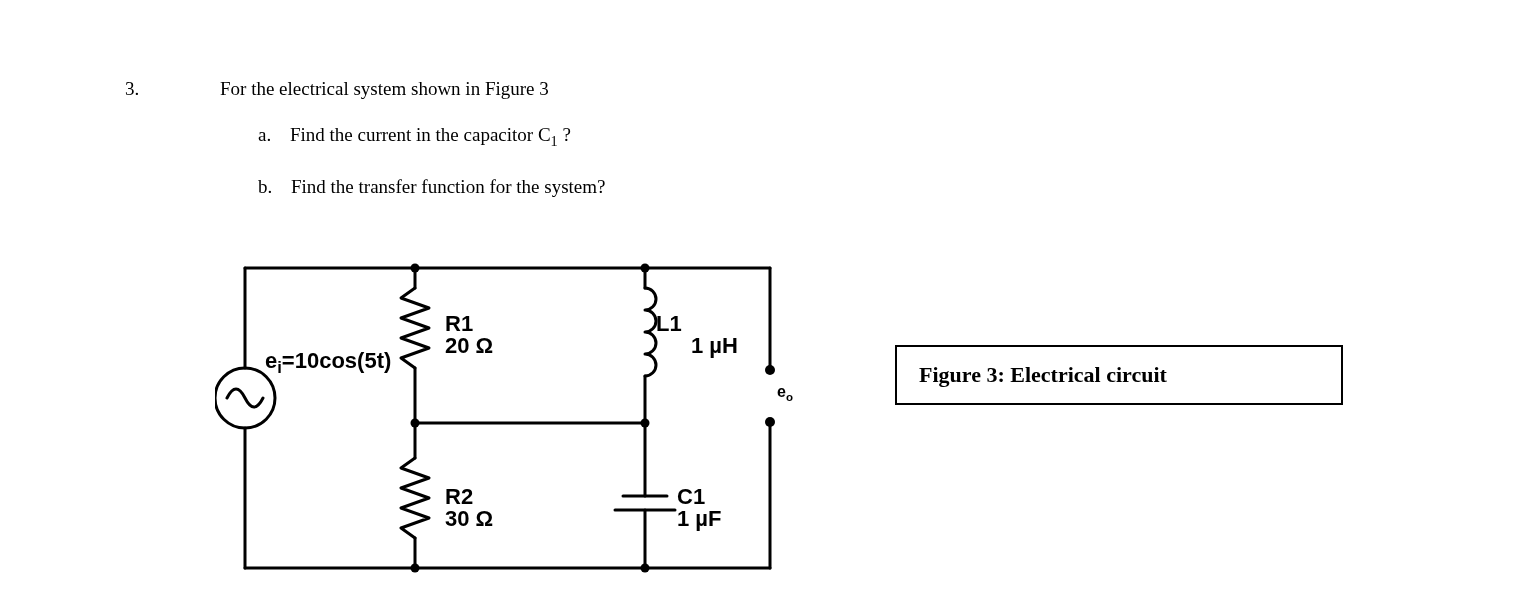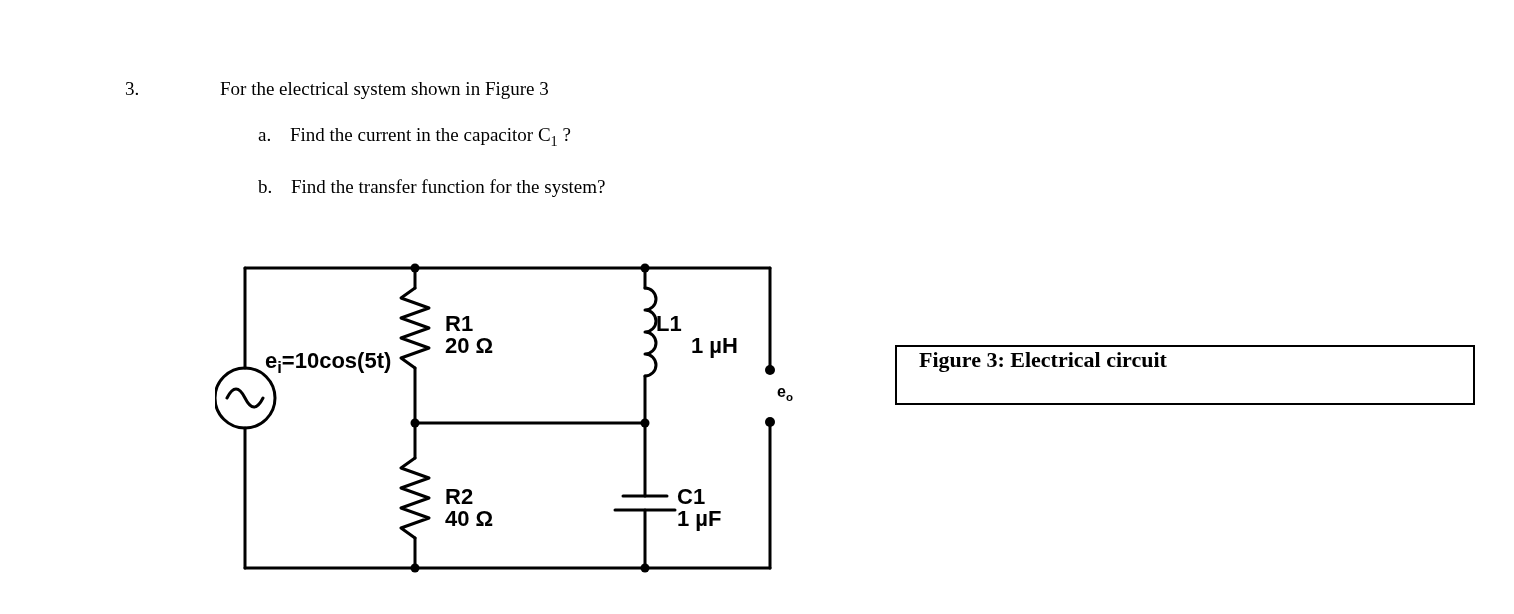--- a/index.html
+++ b/index.html
@@ -46,24 +46,25 @@
       height: 340px;
     }
     .circuit-svg {
       width: 100%;
       height: 100%;
     }
     .caption-box {
       position: absolute;
       left: 895px;
       top: 345px;
-      width: 580px;
+      width: 448px;
       height: 60px;
       border: 2.5px solid #000;
       display: flex;
+      align-items: center;
       padding-left: 22px;
       font-size: 22px;
       font-weight: bold;
     }
     .sub1 { font-size: 0.75em; vertical-align: sub; }
     .circuit-label {
       font-family: Arial, Helvetica, sans-serif;
       font-weight: bold;
       font-size: 22px;
     }
@@ -146,21 +147,21 @@
     <span>e</span><sub style="font-size:0.75em;">i</sub><span>=10cos(5t)</span>
   </div>
   
   <div style="position:absolute; left:230px; top:63px;" class="circuit-label">R1</div>
   <div style="position:absolute; left:230px; top:85px;" class="circuit-label">20 Ω</div>
   
   <div style="position:absolute; left:441px; top:63px;" class="circuit-label">L1</div>
   <div style="position:absolute; left:476px; top:85px;" class="circuit-label">1 µH</div>
   
   <div style="position:absolute; left:230px; top:236px;" class="circuit-label">R2</div>
-  <div style="position:absolute; left:230px; top:258px;" class="circuit-label">40 Ω</div>
+  <div style="position:absolute; left:230px; top:258px;" class="circuit-label">30 Ω</div>
   
   <div style="position:absolute; left:462px; top:236px;" class="circuit-label">C1</div>
   <div style="position:absolute; left:462px; top:258px;" class="circuit-label">1 µF</div>
   
   <div style="position:absolute; left:562px; top:135px;" class="eo-label">
     <span>e</span><sub style="font-size:0.72em;">o</sub>
   </div>
 </div>
 
 <div class="caption-box">

